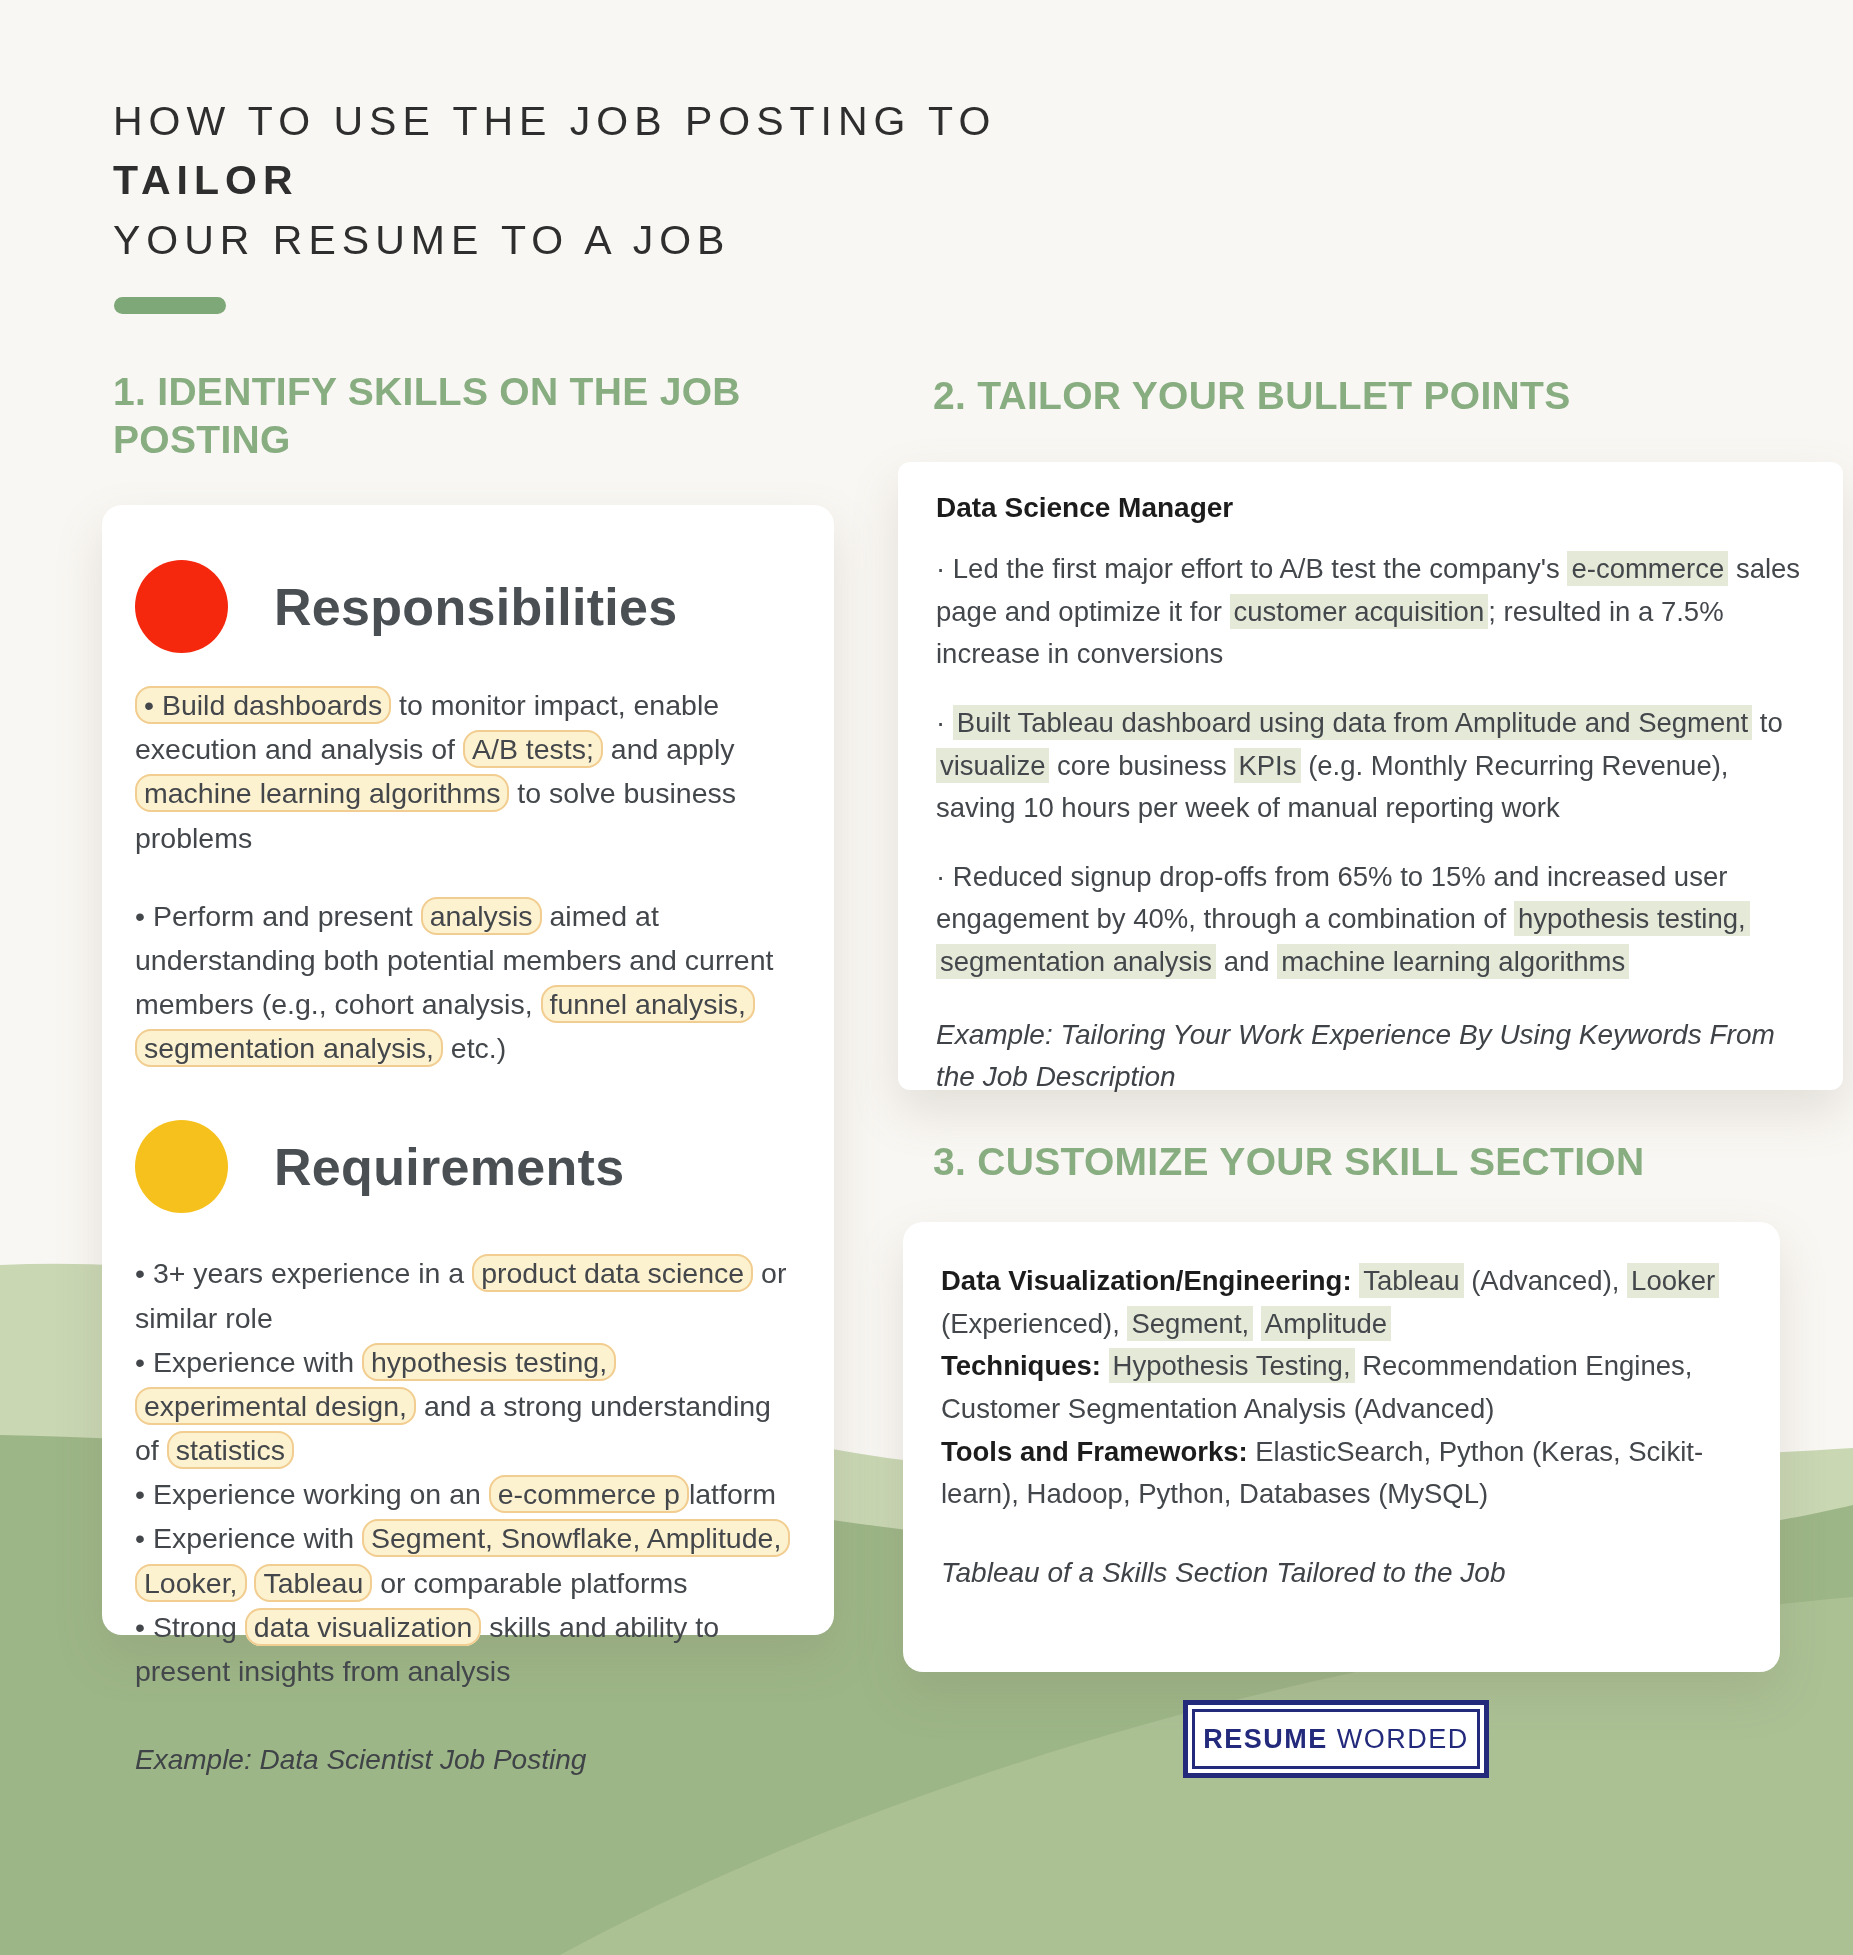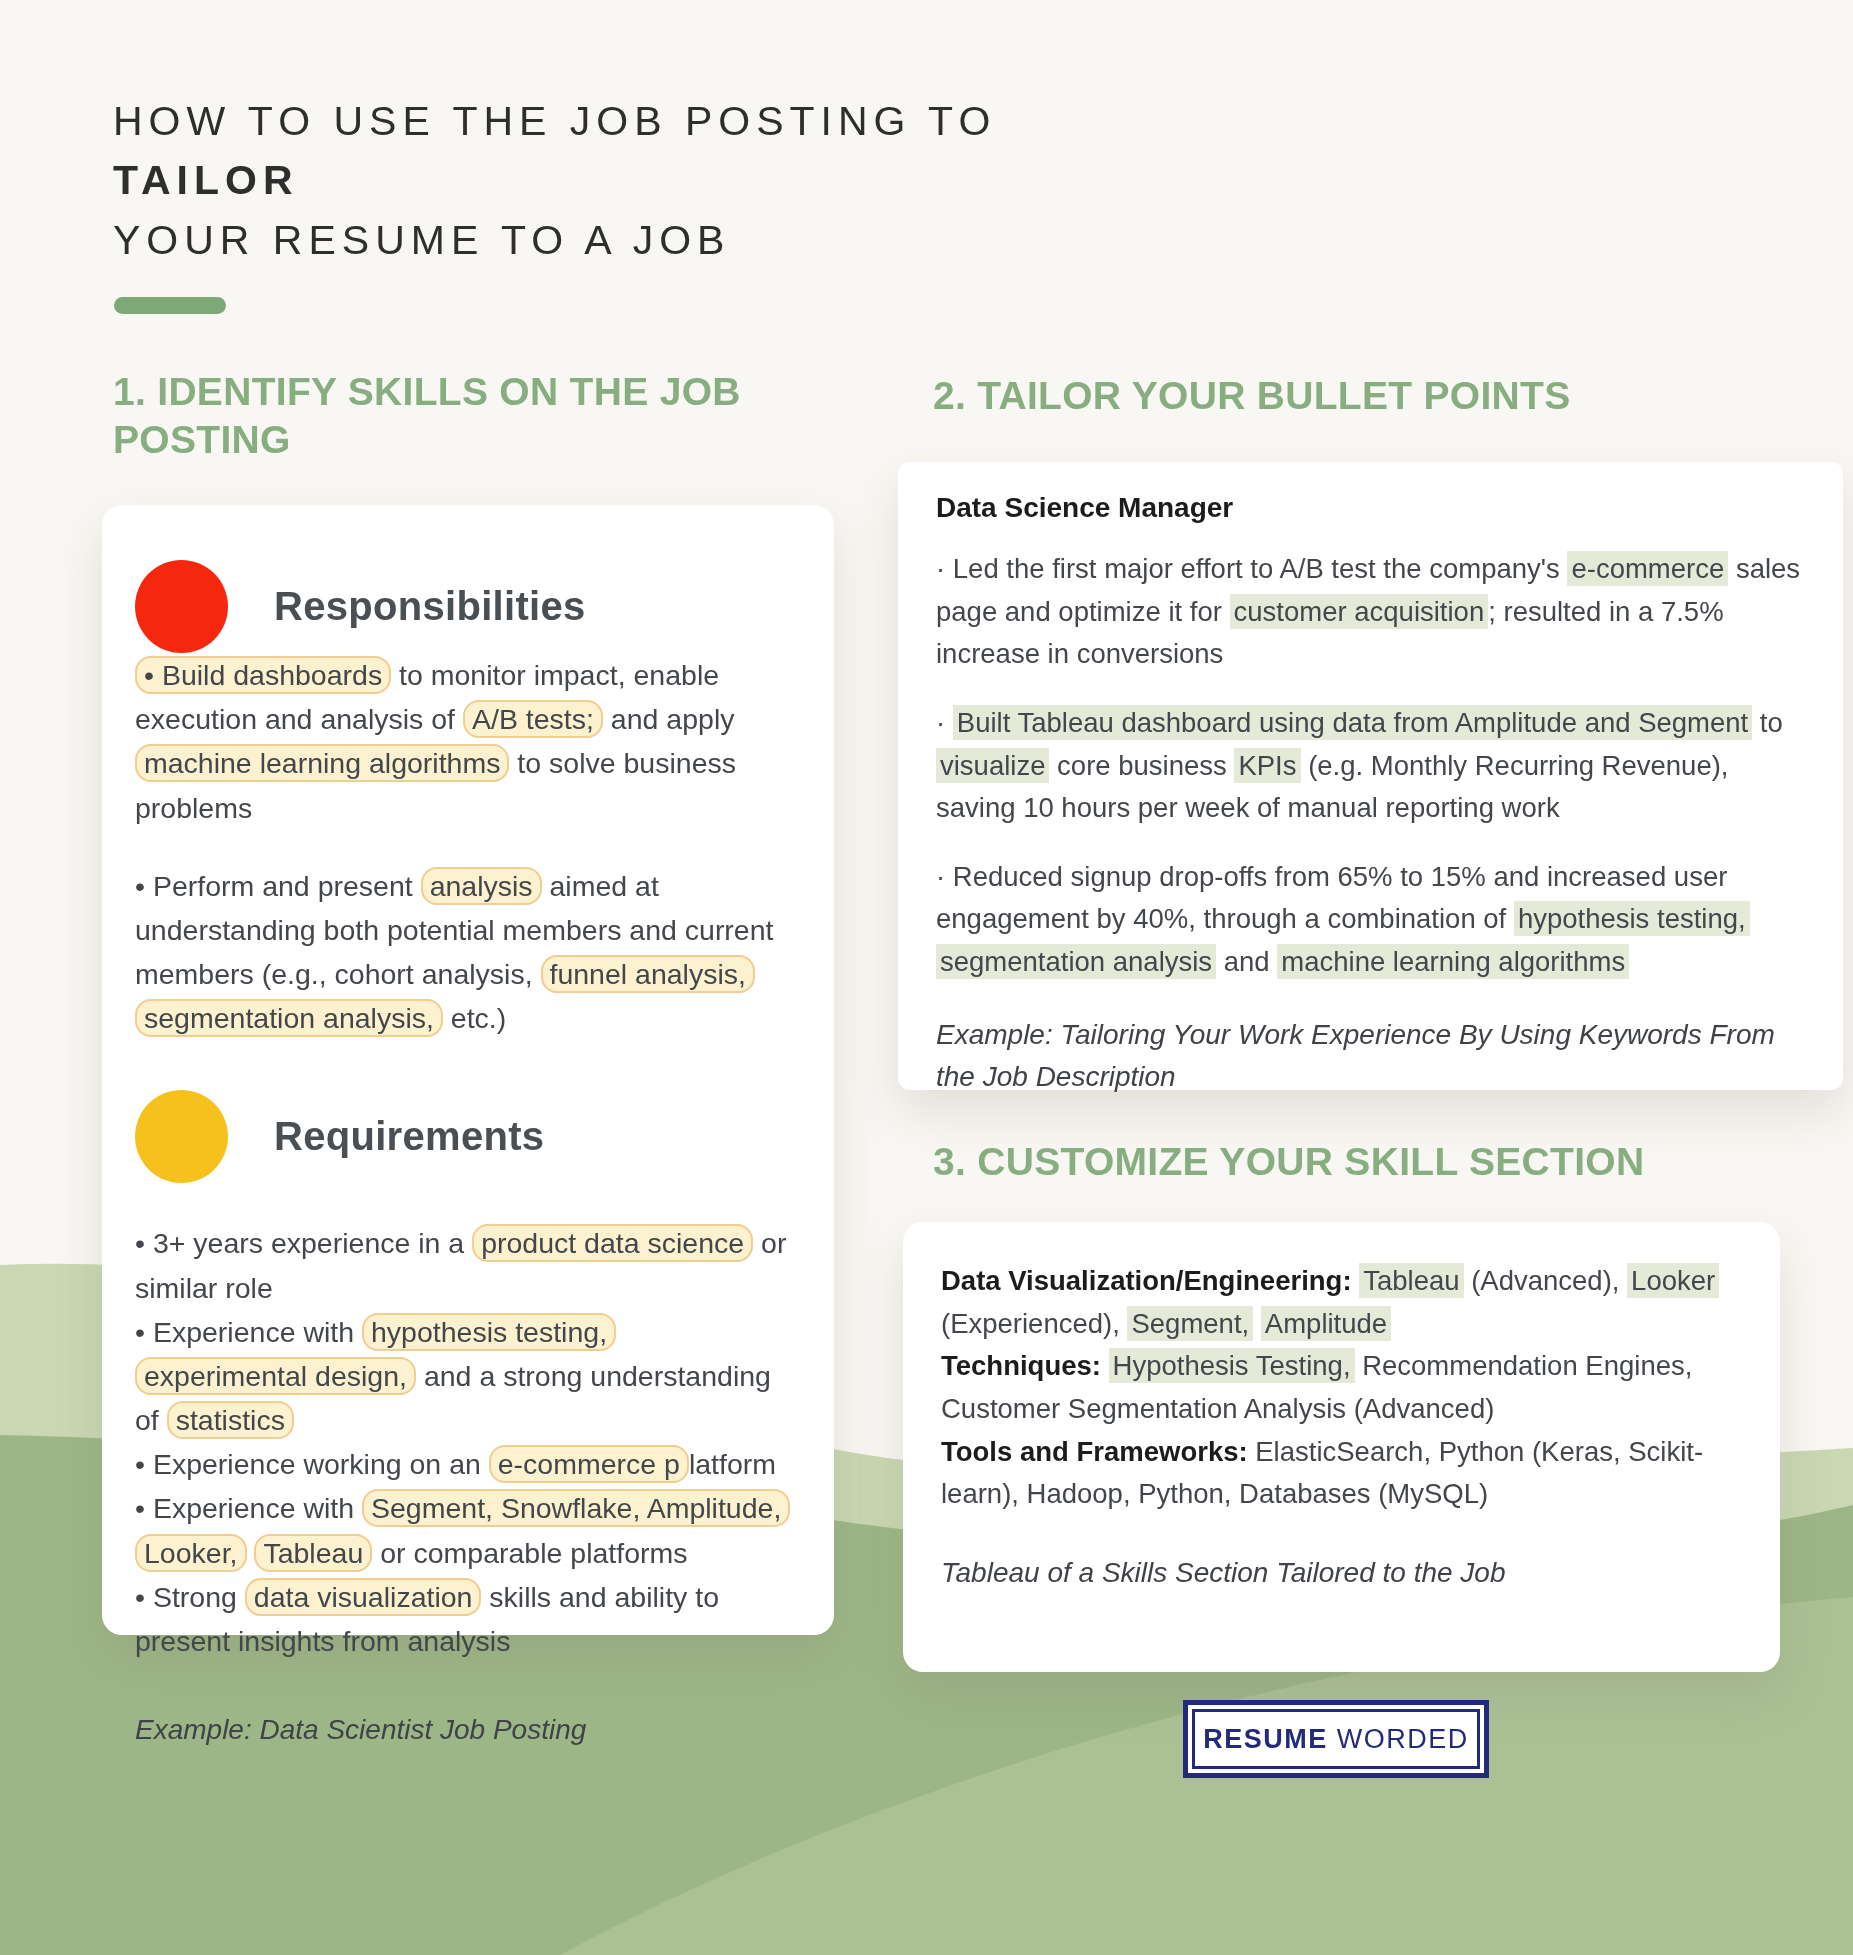--- a/index.html
+++ b/index.html
@@ -40,25 +40,25 @@
          padding:55px 40px 0 33px;box-sizing:border-box;}
   .card2{left:898px;top:462px;width:945px;height:628px;border-radius:12px;
          padding:30px 40px 0 38px;box-sizing:border-box;}
   .card3{left:903px;top:1222px;width:877px;height:450px;border-radius:20px;
          padding:38px 30px 0 38px;box-sizing:border-box;}
 
   .hrow{display:flex;align-items:center;gap:46px;}
   .circle{width:93px;height:93px;border-radius:50%;flex:0 0 auto;}
   .circle.red{background:var(--circle_red);}
   .circle.yellow{background:var(--circle_yellow);}
-  .hrow h3{margin:0;font-size:40px;font-weight:700;color:var(--heading_gray);letter-spacing:0.3px;}
+  .hrow h3{margin:0;font-size:52px;font-weight:700;color:var(--heading_gray);letter-spacing:0.3px;}
 
   .rich{margin:0;font-size:28px;line-height:1.55;color:var(--text);}
   .card1 .rich{font-size:28.5px;}
-  .resp{}
+  .resp{margin-top:30px;}
   .resp .rich{margin-bottom:34px;}
   .reqrow{margin-top:50px;}
   .reqs{margin-top:38px;}
   .reqs .rich{margin-bottom:0;}
   .example{margin:0;font-style:italic;font-size:28px;color:#3f4347;line-height:1.5;}
   .card1 .example{margin-top:46px;}
   .card2 .example{margin-top:30px;}
   .card3 .example{margin-top:36px;}
 
   .hl-y{background:var(--hl_y_bg);border:2px solid var(--hl_y_border);border-radius:16px;

